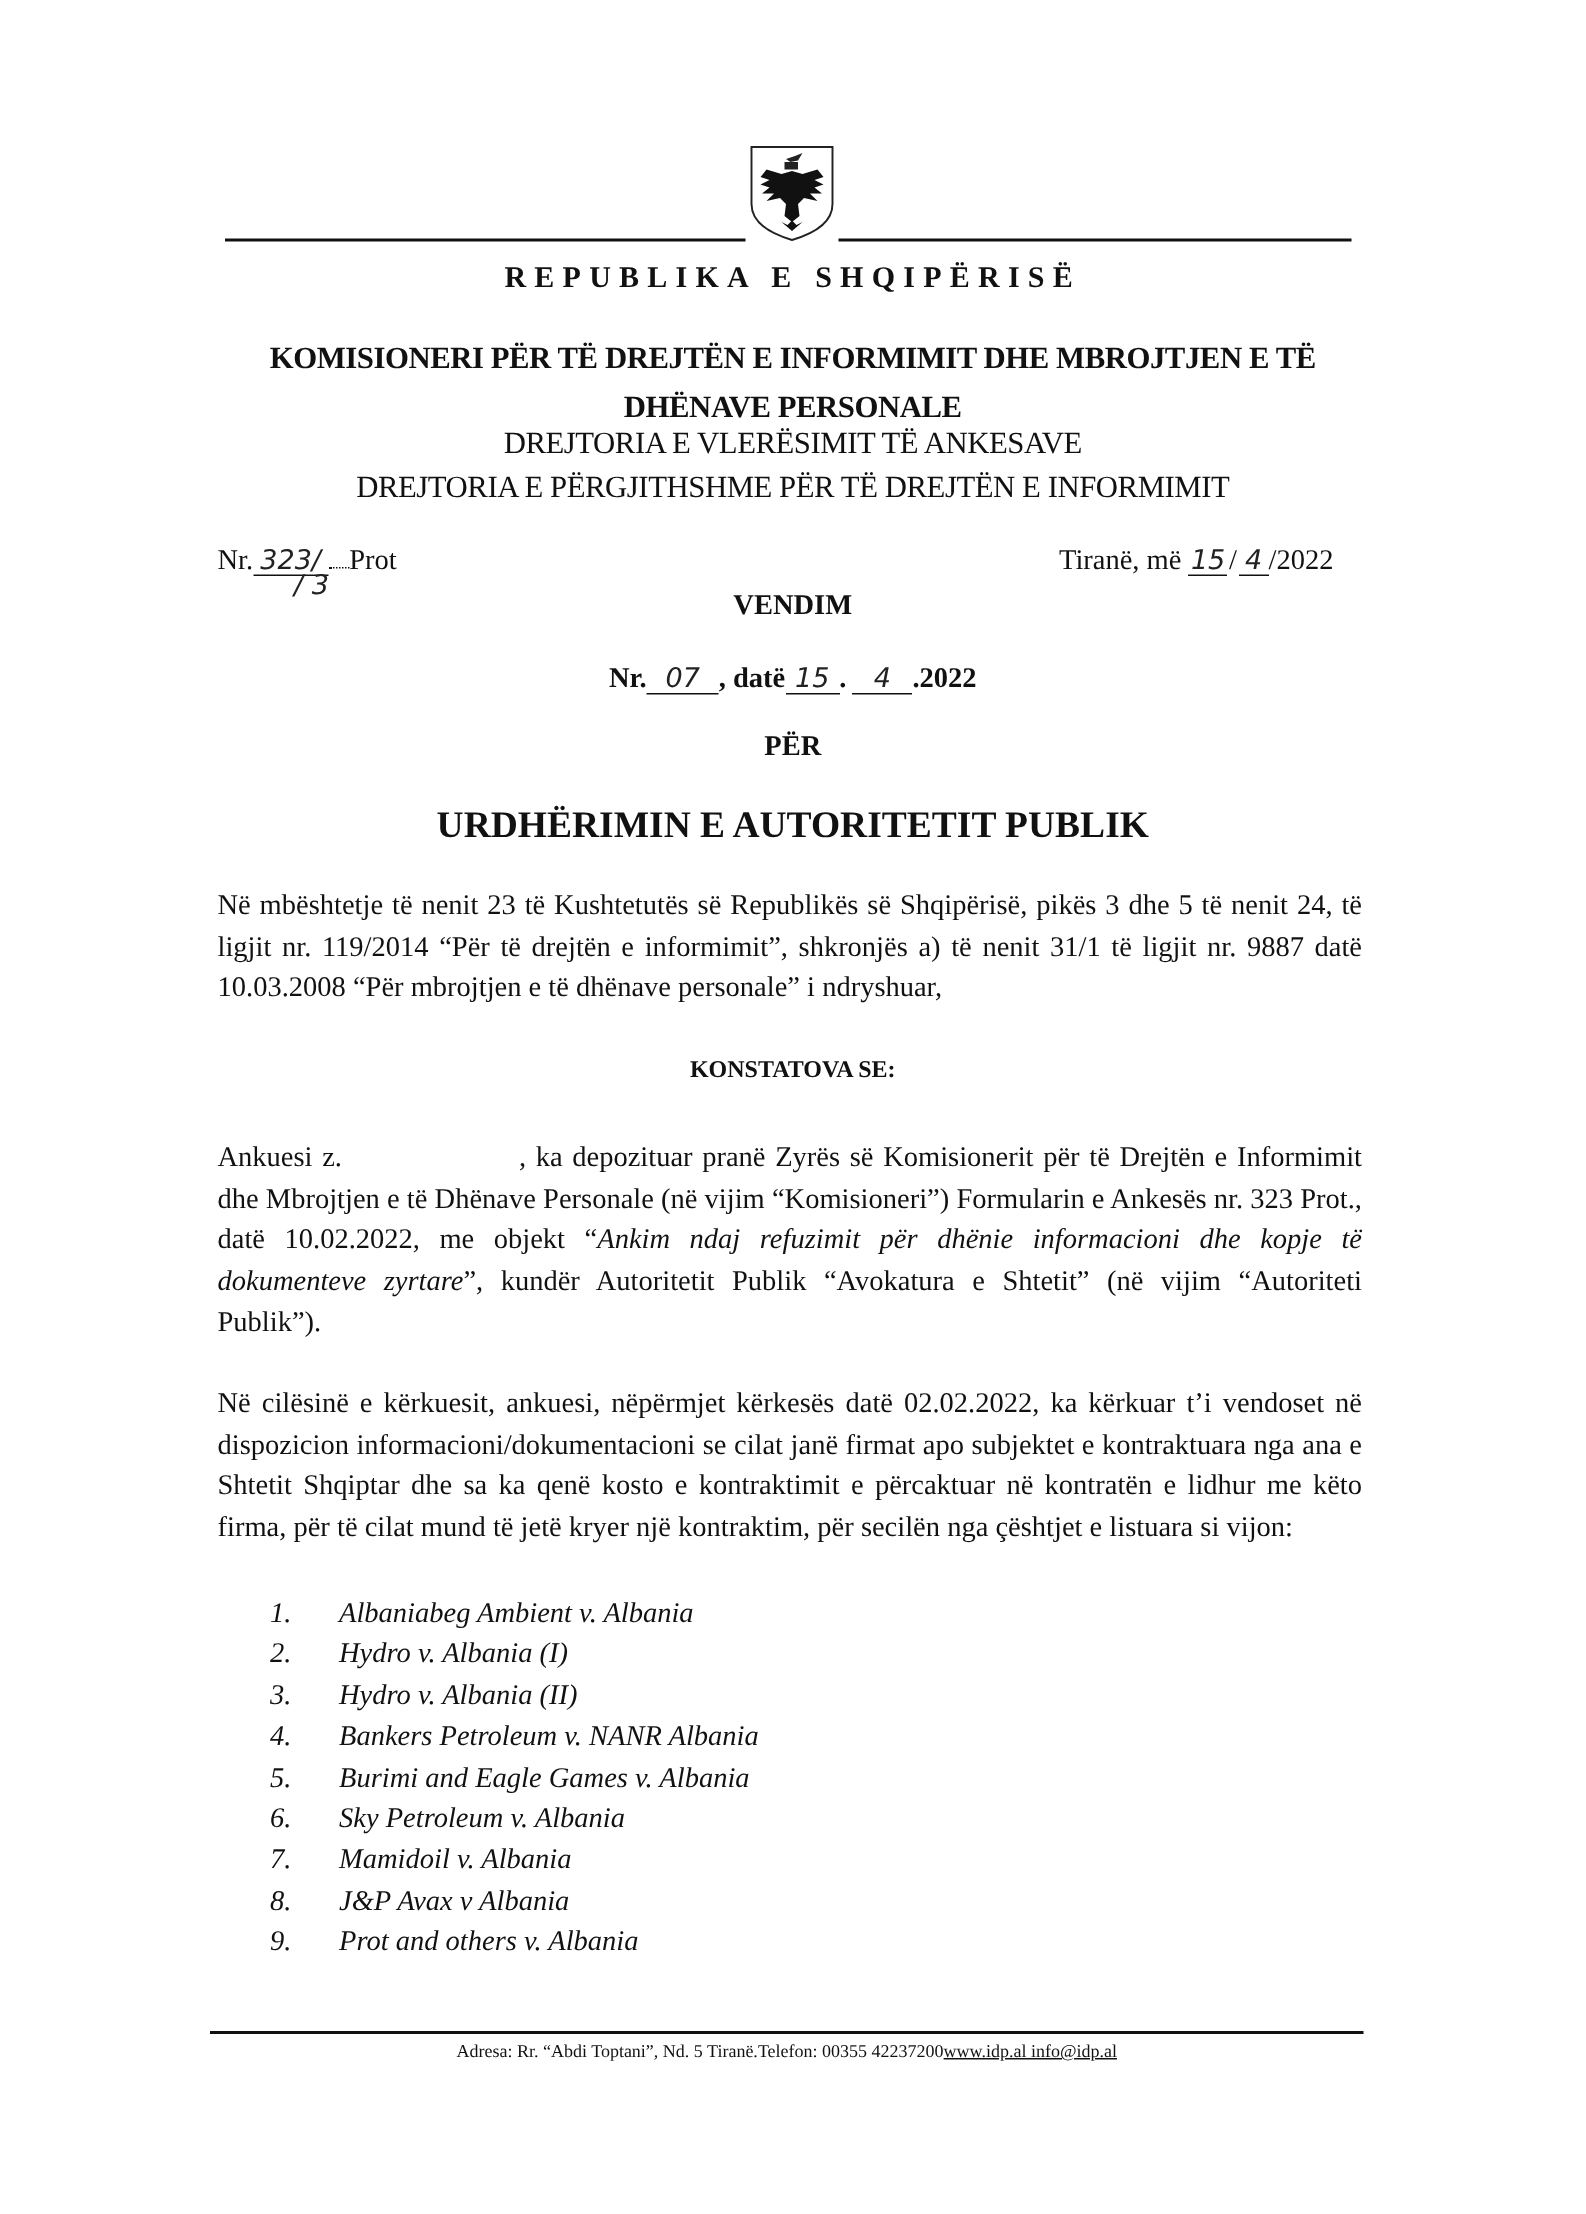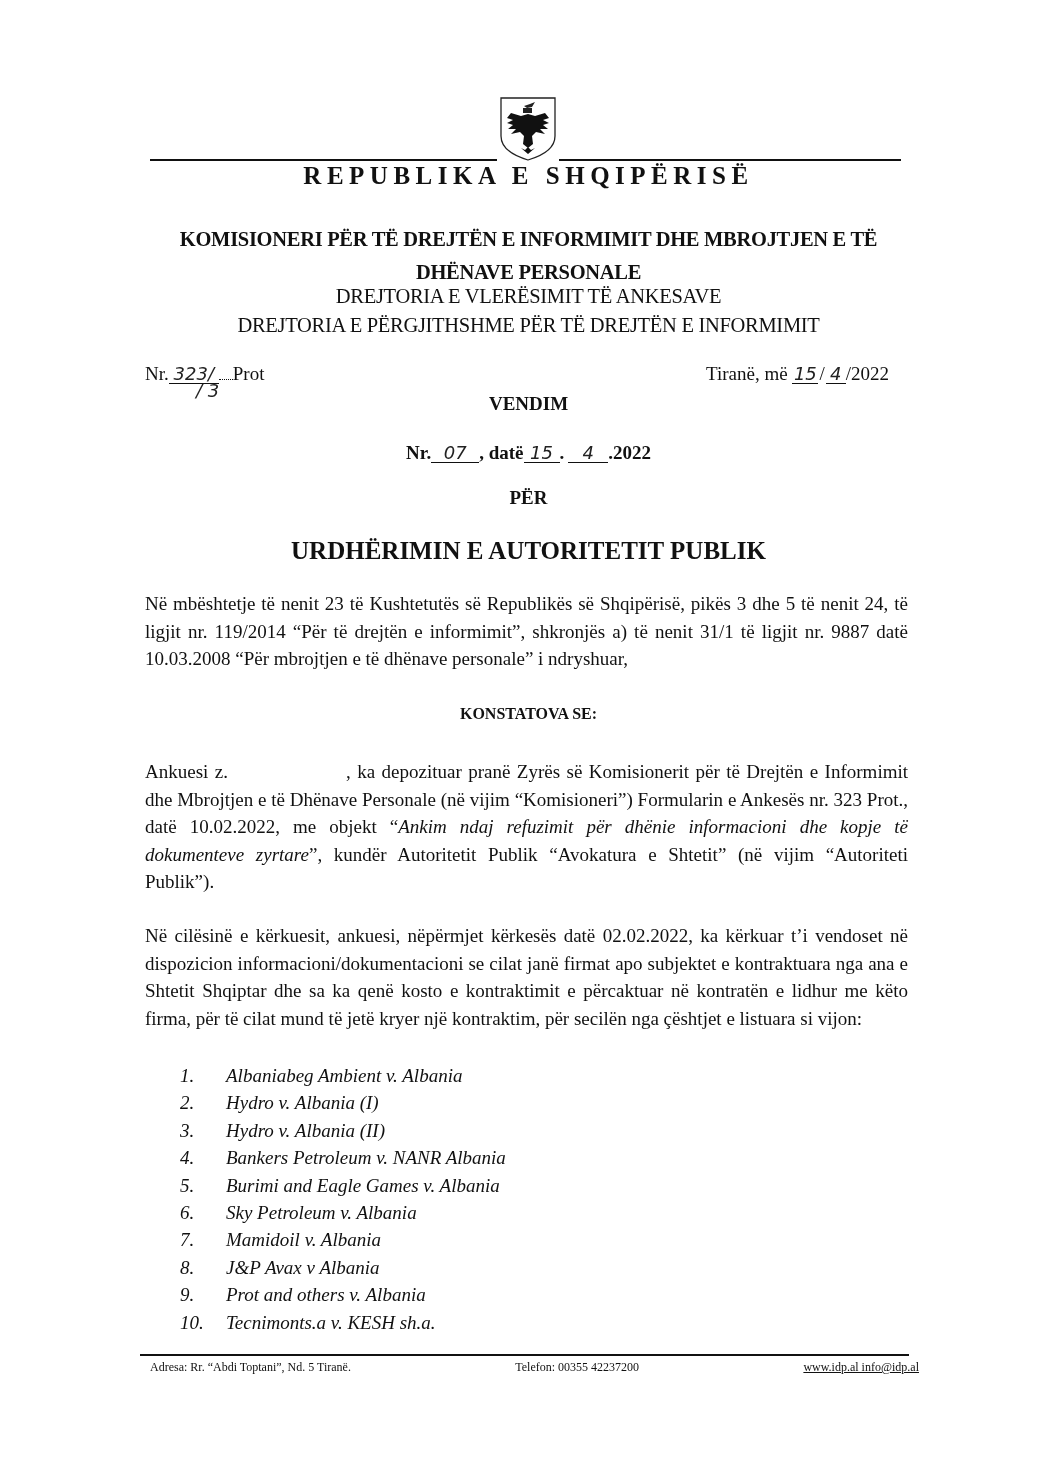--- a/index.html
+++ b/index.html
@@ -3,21 +3,21 @@
 <meta charset="utf-8">
 <style>
   html, body { margin: 0; padding: 0; background: #ffffff; }
   body { width: 1057px; height: 1476px; position: relative; overflow: hidden;
          font-family: "Liberation Serif", "DejaVu Serif", serif; color: #111; }
   .abs { position: absolute; }
   .center { left: 0; width: 1057px; text-align: center; }
   .emblem { left: 497px; top: 96px; width: 62px; height: 66px; }
   .hr-left { left: 150px; top: 159px; width: 347px; height: 2px; background: #111; }
   .hr-right { left: 559px; top: 159px; width: 342px; height: 2px; background: #111; }
-  .republic { top: 162px; font-size: 25px; font-weight: bold; letter-spacing: 5.5px; }
+  .republic { top: 174px; font-size: 20px; font-weight: bold; letter-spacing: 5.5px; }
   .org1 { top: 223px; font-size: 20.5px; font-weight: bold; line-height: 33px; letter-spacing: -0.3px; }
   .org2 { top: 282px; font-size: 20.5px; line-height: 29px; letter-spacing: -0.3px; }
   .prot { left: 145px; top: 363px; font-size: 19px; }
   .hand { font-family: "DejaVu Sans", sans-serif; font-style: italic; font-size: 18px;
           font-weight: 300; color: #222; }
   .ul { display: inline-block; border-bottom: 1.5px solid #111; text-align: center; line-height: 19px; }
   .prot-sub { left: 196px; top: 380px; font-size: 18px; }
   .city { left: 706px; top: 363px; font-size: 19px; }
   .vendim-title { top: 393px; font-size: 19px; font-weight: bold; }
   .vendim-nr { top: 442px; font-size: 19px; font-weight: bold; }
@@ -27,21 +27,21 @@
   .p1 { top: 590px; }
   .konst { top: 705px; font-size: 16px; font-weight: bold; }
   .p2 { top: 758px; }
   .p3 { top: 922px; }
   .list { left: 145px; top: 1062px; margin: 0; padding: 0; list-style: none; font-size: 19px;
           font-style: italic; line-height: 27.4px; }
   .list li { display: flex; }
   .list .num { width: 46px; padding-left: 35px; }
   .footer-line { left: 140px; top: 1354px; width: 769px; height: 2px; background: #111; }
   .footer { left: 140px; top: 1360px; width: 769px; font-size: 12px; display: flex;
-            justify-content: space-between; margin-left: 10px; }
+            justify-content: center; }
   .footer .link { text-decoration: underline; }
   .blank { display: inline-block; width: 118px; }
   .q-it { font-style: italic; }
 </style>
 </head>
 <body>
 
 <div class="abs emblem">
   <svg width="62" height="66" viewBox="0 0 62 66">
     <path d="M4 2 H58 V40 Q58 56 31 64 Q4 56 4 40 Z" fill="#fff" stroke="#222" stroke-width="1.3"></path>
@@ -121,24 +121,20 @@
       <span>Mamidoil v. Albania</span>
     </li>
   <li>
       <span class="num">8.</span>
       <span>J&amp;P Avax v Albania</span>
     </li>
   <li>
       <span class="num">9.</span>
       <span>Prot and others v. Albania</span>
     </li>
-  <li>
-      <span class="num" style="padding-left:35px;width:46px">10.</span>
-      <span>Tecnimonts.a v. KESH sh.a.</span>
-    </li>
 </ol>
 
 <div class="abs footer-line"></div>
 <div class="abs footer">
   <span>Adresa: Rr. “Abdi Toptani”, Nd. 5 Tiranë.</span>
   <span>Telefon: 00355 42237200</span>
   <span class="link">www.idp.al info@idp.al</span>
 </div>
 
 </body></html>

